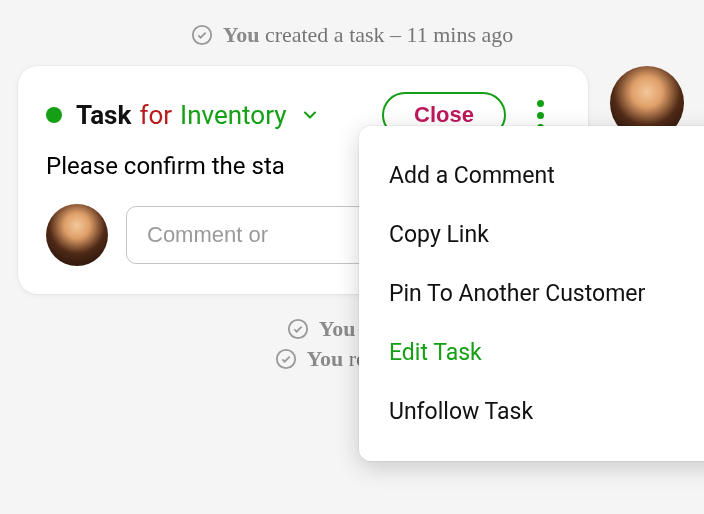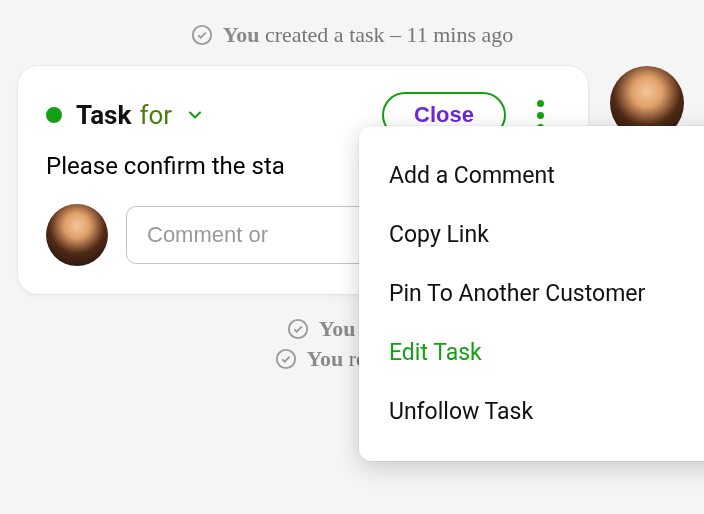--- a/index.html
+++ b/index.html
@@ -20,28 +20,28 @@
     border-radius: 20px;
     box-shadow: 0 2px 6px rgba(0,0,0,0.05), 0 0 0 1px rgba(0,0,0,0.03);
     padding: 26px 28px 28px 28px;
     width: 570px;
   }
 
   .card-header { display: flex; align-items: center; gap: 14px; }
   .status-dot { width: 16px; height: 16px; background: #14a014; border-radius: 50%; flex: none; }
   .title-line { font-size: 26px; display: flex; align-items: center; gap: 8px; white-space: nowrap; }
   .title-line .bold { font-weight: 700; color: #111; }
-  .title-line .for { font-weight: 400; color: #4d7c0f; }
+  .title-line .for { font-weight: 400; color: #b91c1c; }
   .title-line .category { font-weight: 400; color: #14a014; }
   .chev { width: 22px; height: 22px; display: inline-flex; align-items: center; justify-content: center; color: #14a014; margin-left: 4px; }
   .chev svg { width: 20px; height: 20px; }
   .header-spacer { flex: 1; }
   .close-btn {
     border: 2px solid #14a014;
-    color: #6d28d9;
+    color: #be185d;
     background: transparent;
     border-radius: 999px;
     font-weight: 700;
     font-size: 22px;
     padding: 8px 30px;
     cursor: pointer;
   }
   .kebab { width: 40px; height: 40px; display: flex; flex-direction: column; align-items: center; justify-content: center; gap: 5px; cursor: pointer; }
   .kebab .dot { width: 7px; height: 7px; background: #14a014; border-radius: 50%; }
 
@@ -118,20 +118,21 @@
   </div>
 
   <div class="card-area">
 
     <div class="task-card">
       <div class="card-header">
         <span class="status-dot"></span>
         <span class="title-line">
           <span class="bold">Task</span>
           <span class="for">for</span>
+          <span class="category">Inventory</span>
           <span class="chev">
             <svg viewBox="0 0 24 24" fill="none" stroke="#14a014" stroke-width="2.5" stroke-linecap="round" stroke-linejoin="round">
                 <polyline points="6 9 12 15 18 9"></polyline>
               </svg>
           </span>
         </span>
         <span class="header-spacer"></span>
         <button class="close-btn">Close</button>
         <div class="kebab">
           <span class="dot"></span>

